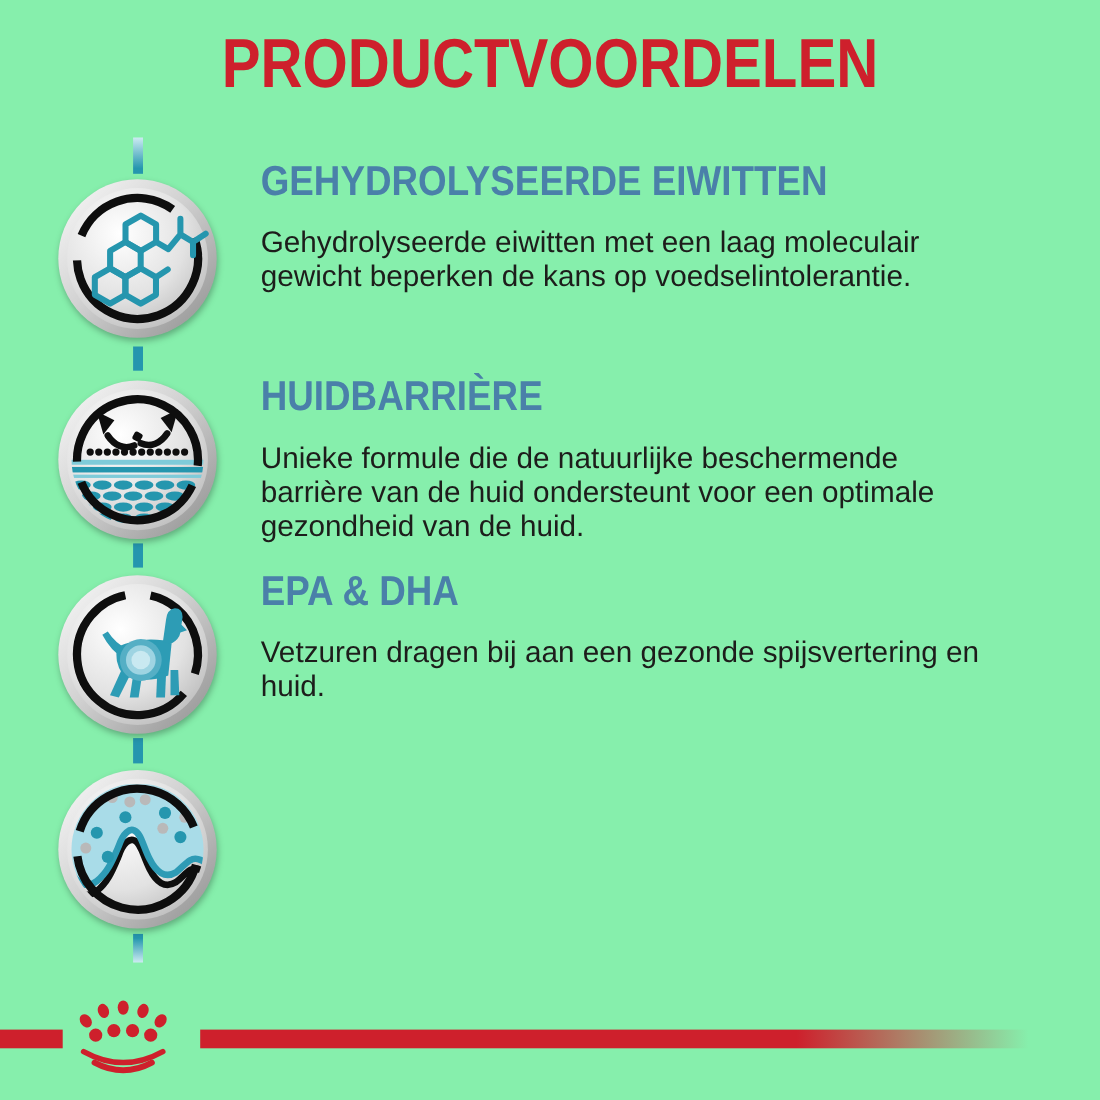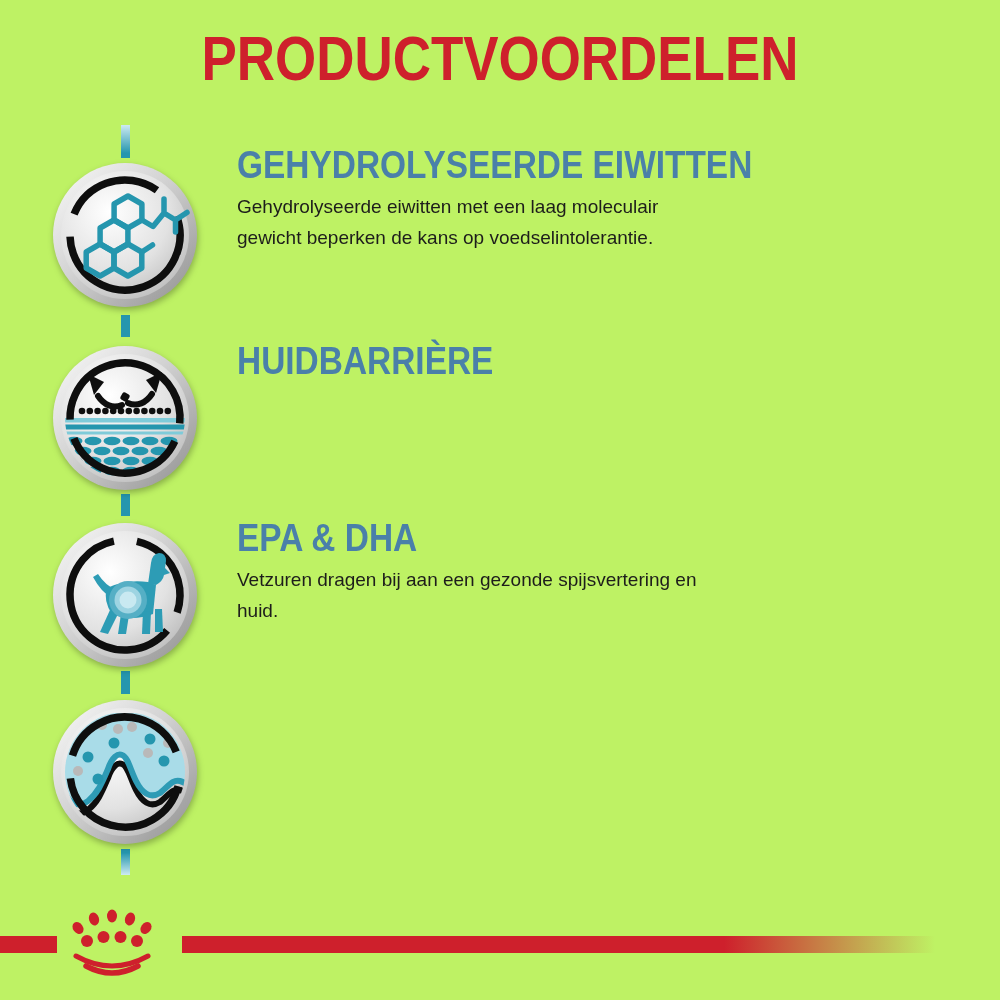--- a/index.html
+++ b/index.html
@@ -1,16 +1,16 @@
 <!DOCTYPE html>
 <html><head>
 <meta charset="utf-8">
 <style>
   html,body{margin:0;padding:0;background:#fff;}
-  .canvas{position:relative;width:1000px;height:1000px;background:#bef264;overflow:hidden;
+  .canvas{position:relative;width:1000px;height:1000px;background:#86efac;overflow:hidden;
           font-family:"Liberation Sans","DejaVu Sans",sans-serif;}
 
   
   .title{position:absolute;top:22px;left:0;right:0;margin:0;text-align:center;
          font-size:63px;font-weight:700;color:#CE202C;letter-spacing:0;
          transform:scaleX(.84);white-space:nowrap;}
 
   
   .dash{position:absolute;left:121px;width:9px;background:#2596AE;}
   .d1{top:125px;height:33px;background:linear-gradient(180deg,#cdebf2 0%,#2596AE 85%);}
@@ -24,21 +24,21 @@
          filter:drop-shadow(1px 3px 3px rgba(0,0,0,.28));}
   .b1{top:162px}.b2{top:345px}.b3{top:522px}.b4{top:699px}
 
   
   .text{position:absolute;left:237px;width:745px;}
   .t1{top:145px}.t2{top:341px}.t3{top:518px}.t4{top:694px}
   .text h2{margin:0;font-size:38px;line-height:40px;font-weight:700;color:#4A80A9;
            transform-origin:0 50%;white-space:nowrap;}
   .t1 h2,.t2 h2,.t3 h2{transform:scaleX(.88);}
   .t4 h2{transform:scaleX(.70);}
-  .text p{margin:6px 0 0;font-size:19px;line-height:31px;color:#1D1D1B;white-space:pre-line;}
+  .text p{margin:20px 0 0;font-size:27px;line-height:31px;color:#1D1D1B;white-space:pre-line;}
 
   
   .band-left{position:absolute;top:936px;left:0;width:57px;height:17px;background:#CE202C;}
   .band-right{position:absolute;top:936px;left:182px;width:753px;height:17px;
               background:linear-gradient(90deg,#CE202C 0%,#CE202C 72%,rgba(206,32,44,0) 100%);}
   .crown{position:absolute;left:62px;top:908px;width:100px;height:72px;}
 </style>
 </head>
 <body>
 
@@ -140,20 +140,23 @@
         <path d="M76,58 C85,62 94,58 100,49"></path>
       </g>
       <polygon points="36,29 52,37 42,50" fill="#0e0e0e"></polygon>
       <polygon points="110,27 94,35 104,48" fill="#0e0e0e"></polygon>
       <rect x="69" y="48" width="8" height="8" rx="2" fill="#0e0e0e" transform="rotate(30 73 52)"></rect>
       <circle cx="73" cy="73" r="55" fill="none" stroke="#0e0e0e" stroke-width="7.5" stroke-dasharray="127.7 19.2 179.5 19.2" transform="rotate(25 73 73)"></circle>
     </svg>
   </div>
   <div class="text t2">
     <h2>HUIDBARRIÈRE</h2>
+    <p>Unieke formule die de natuurlijke beschermende
+barrière van de huid ondersteunt voor een optimale
+gezondheid van de huid.</p>
   </div>
 
   <div class="badge b3">
     <svg viewBox="0 0 146 146" width="146" height="146">
       <circle cx="73" cy="73" r="72" fill="url(#rimG)"></circle>
       <circle cx="73" cy="73" r="64" fill="url(#faceG)"></circle>
       <circle cx="73" cy="73" r="55" fill="none" stroke="#0e0e0e" stroke-width="7.5" stroke-dasharray="209.3 23 92.2 21.1" transform="rotate(40 73 73)"></circle>
       <g fill="#2D9CB5">
         <path d="M41,55 Q49,70 60,76 L64,68 Q53,63 46,52 Z"></path>
         <path d="M55,66 Q74,57 96,60 L104,63 L101,92 Q80,100 60,92 Q51,79 55,66 Z"></path>

